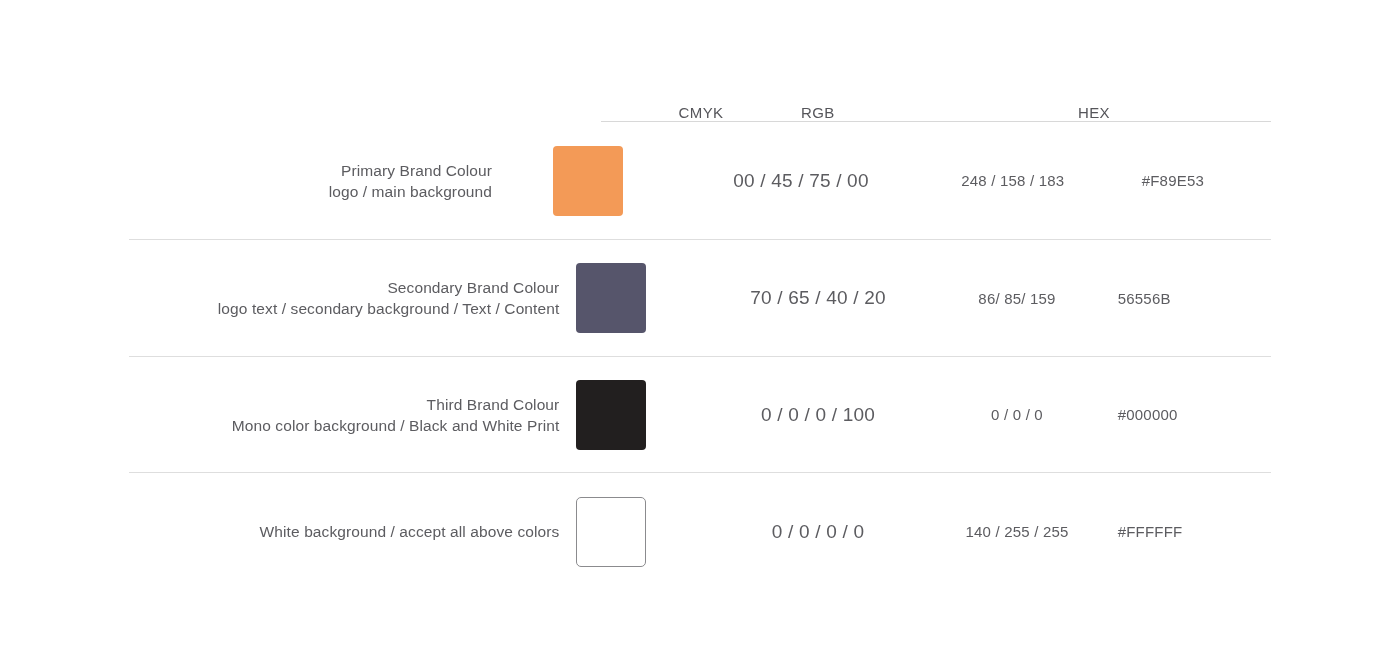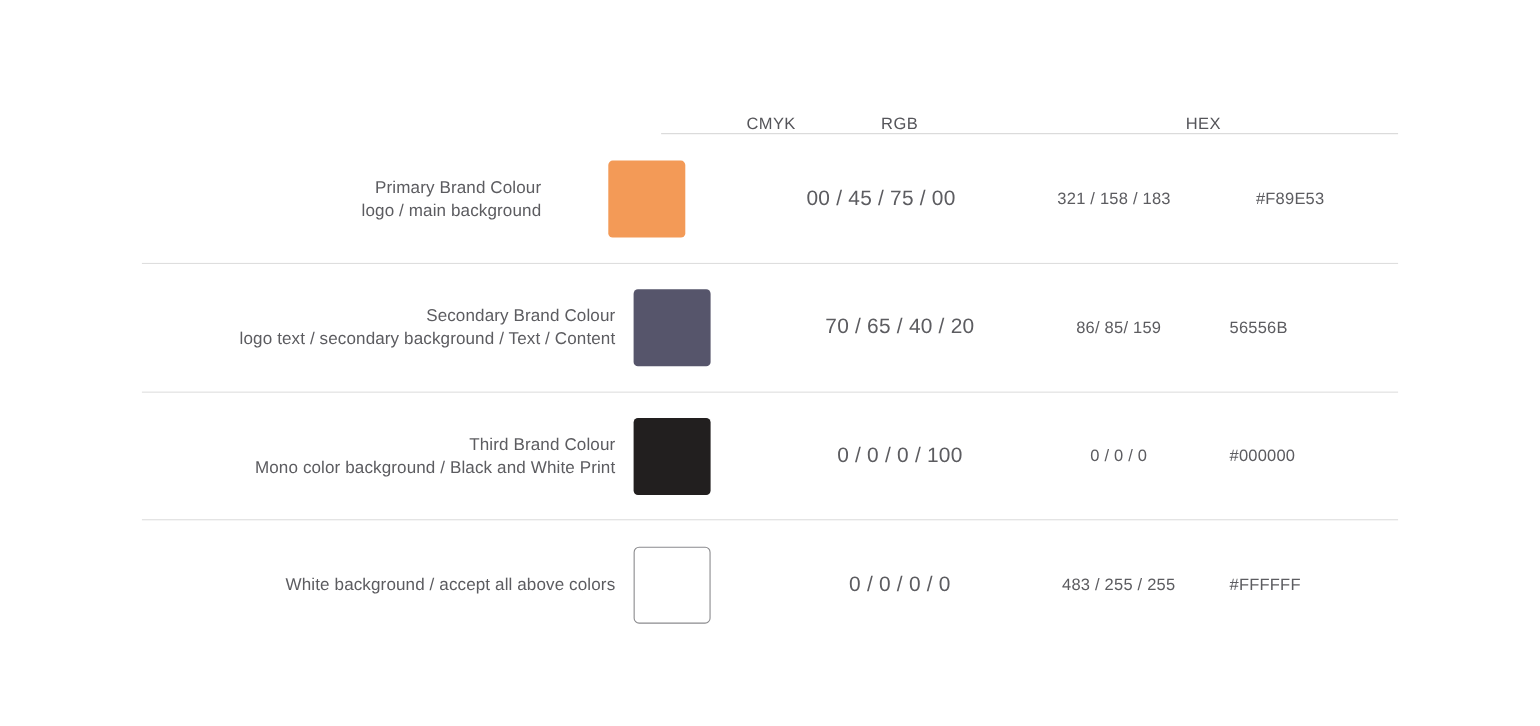--- a/index.html
+++ b/index.html
@@ -143,21 +143,21 @@
 
     <div class="row row-1">
       <div class="col-label">
         <span class="l1">Primary Brand Colour</span>
         <span class="l2">logo / main background</span>
       </div>
       <div class="col-swatch">
         <div class="swatch" style="background:#F39A57"></div>
       </div>
       <div class="col-cmyk">00 / 45 / 75 / 00</div>
-      <div class="col-rgb">321 / 158 / 183</div>
+      <div class="col-rgb">248 / 158 / 183</div>
       <div class="col-hex">#F89E53</div>
     </div>
     <div class="rule-row"></div>
 
     <div class="row row-2">
       <div class="col-label">
         <span class="l1">Secondary Brand Colour</span>
         <span class="l2">logo text / secondary background / Text / Content</span>
       </div>
       <div class="col-swatch">
@@ -184,18 +184,18 @@
     <div class="rule-row"></div>
 
     <div class="row row-4">
       <div class="col-label">
         <span class="l1">White background / accept all above colors</span>
       </div>
       <div class="col-swatch">
         <div class="swatch outlined" style="background:#FFFFFF"></div>
       </div>
       <div class="col-cmyk">0 / 0 / 0 / 0</div>
-      <div class="col-rgb">483 / 255 / 255</div>
+      <div class="col-rgb">140 / 255 / 255</div>
       <div class="col-hex">#FFFFFF</div>
     </div>
 
   </div>
 </div>
 
 </body></html>

